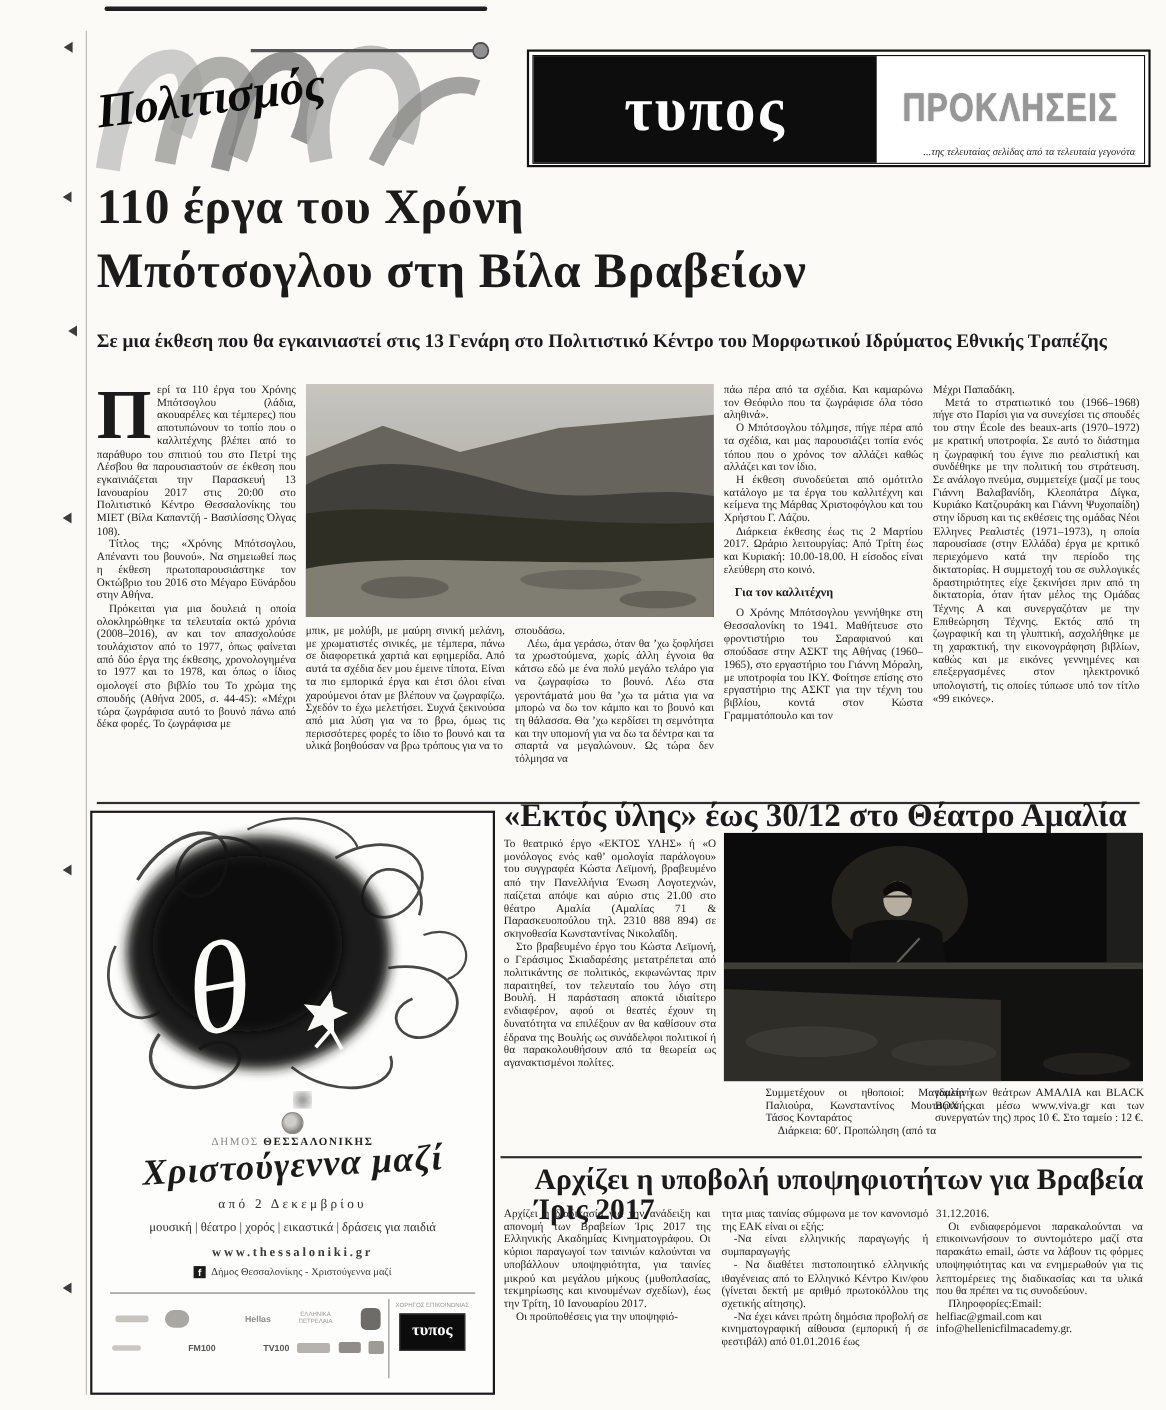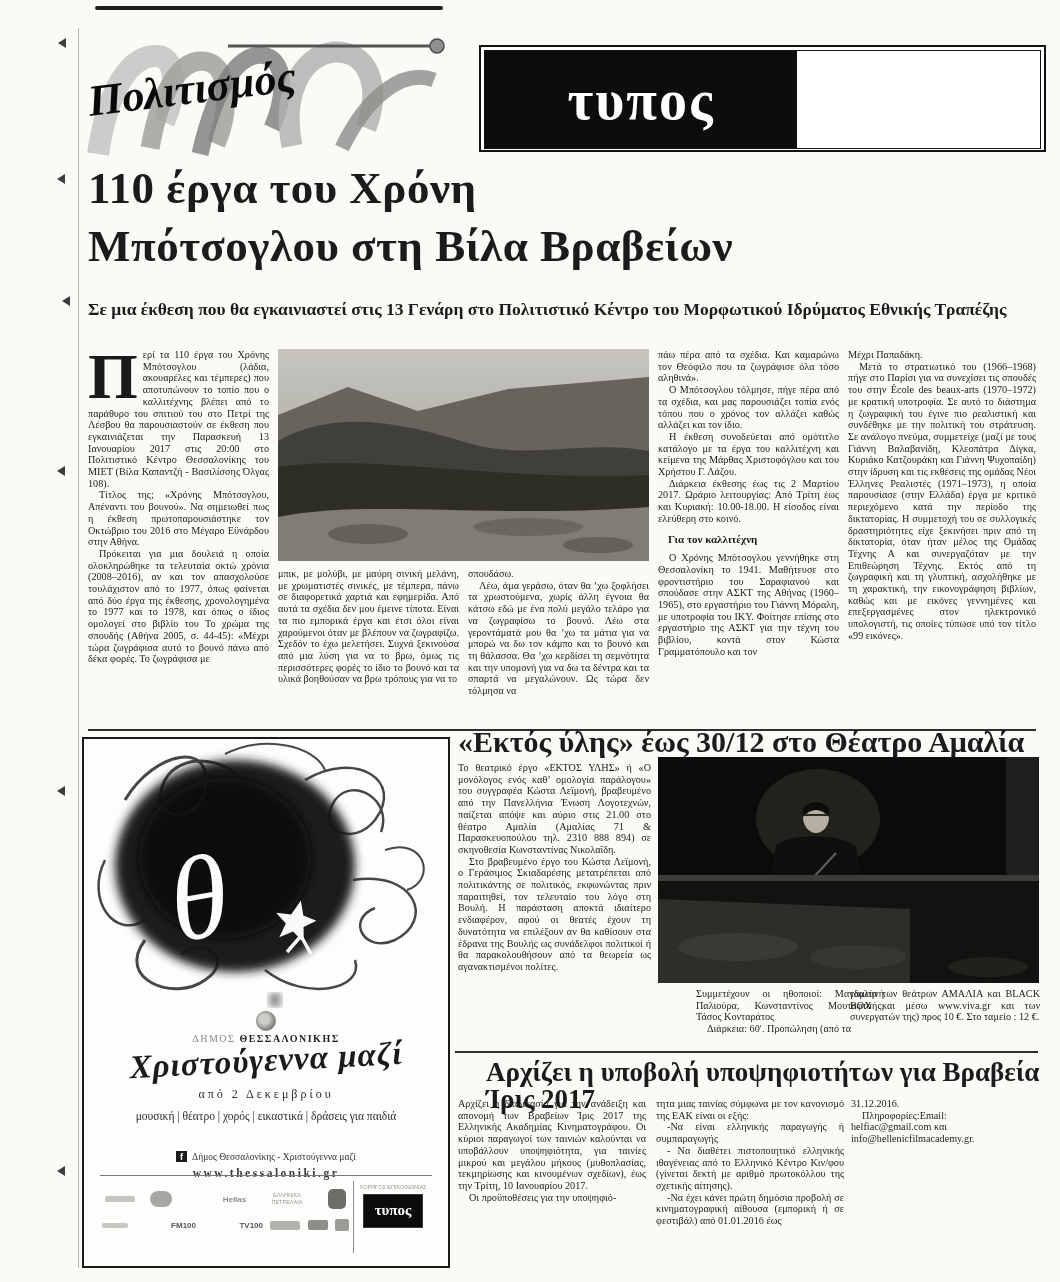--- a/index.html
+++ b/index.html
@@ -44,21 +44,21 @@
   
   .poster{left:82px;top:737px;width:364px;height:527px;border:2px solid #1a1a1a;background:#fdfdfb;}
   .pcenter{position:absolute;width:100%;text-align:center;}
   .muni-icon{position:absolute;left:50%;top:272px;transform:translateX(-50%);width:18px;height:18px;border-radius:50%;
              background:radial-gradient(circle at 40% 40%, #cfcdc8 30%, #7b7a76 75%);border:1px solid #8d8b86;}
   .muni-txt{top:294px;font-size:10px;letter-spacing:1.5px;color:#8a8a8a;}
   .muni-txt b{color:#1f1f1f;margin-top:32px;}
   .ptitle{top:303px;font-size:33px;font-style:italic;font-weight:600;transform:rotate(-3deg);letter-spacing:1px;}
   .pdate{top:348px;font-size:12px;letter-spacing:3px;color:#2c2c2c;}
   .pcats{top:371px;font-size:11.5px;color:#2c2c2c;}
-  .pweb{top:394px;font-size:11.5px;letter-spacing:2.5px;font-weight:bold;color:#3c3c3c;margin-top:34px;}
+  .pweb{top:394px;font-size:11.5px;letter-spacing:2.5px;font-weight:bold;color:#3c3c3c;}
   .pfb{top:412px;font-size:9.5px;color:#333;display:flex;align-items:center;justify-content:center;gap:5px;}
   .fb-ic{display:inline-flex;width:11px;height:11px;background:#1b1b1b;color:#fff;font-size:9px;font-weight:bold;
          align-items:center;justify-content:center;font-family:"Liberation Sans",sans-serif;}
   .pdivider{position:absolute;top:436px;left:16px;right:16px;border-top:1.5px solid #777;}
   .psponsors{position:absolute;top:442px;left:14px;width:334px;height:72px;display:flex;}
   .sp-left{flex:1;display:flex;flex-direction:column;gap:10px;padding-top:8px;}
   .sp-row{display:flex;align-items:center;justify-content:space-around;}
   .sp-name{font-family:"Liberation Sans",sans-serif;font-size:8px;color:#8d8d8a;font-weight:bold;margin-left:36px;}
   .sp-tiny{font-family:"Liberation Sans",sans-serif;font-size:5.5px;color:#9a9894;text-align:center;line-height:1.2;}
   .blob{background:#b5b3ae;border-radius:2px;}
@@ -88,20 +88,24 @@
     <path d="M262,122 C286,72 322,42 354,54" stroke="#8c8c8a" stroke-width="15" fill="none" opacity="0.8"></path>
     <line x1="148" y1="20" x2="350" y2="20" stroke="#555" stroke-width="3"></line>
     <circle cx="357" cy="20" r="7" fill="#909090" stroke="#4a4a4a" stroke-width="1.5"></circle>
     <text x="10" y="90" font-size="44" font-weight="bold" font-style="italic" fill="#0a0a0a" font-family="'Liberation Serif','DejaVu Serif',serif" transform="rotate(-7 10 90)">Πολιτισμός</text>
   </svg>
 
   <div class="abs masthead-box">
     <div class="masthead-in">
       <div class="typos-block">
         <span>τυπος</span>
+      </div>
+      <div class="prok-block">
+        <div class="prok-title">ΠΡΟΚΛΗΣΕΙΣ</div>
+        <div class="prok-tag">...της τελευταίας σελίδας από τα τελευταία γεγονότα</div>
       </div>
     </div>
   </div>
 
   <div class="abs hl1">110 έργα του Χρόνη</div>
   <div class="abs hl2">Μπότσογλου στη Βίλα Βραβείων</div>
   <div class="abs subhl">Σε μια έκθεση που θα εγκαινιαστεί στις 13 Γενάρη στο Πολιτιστικό Κέντρο του Μορφωτικού Ιδρύματος Εθνικής Τραπέζης</div>
 
   <svg class="abs photo1" viewBox="0 0 371 212" preserveAspectRatio="none">
     <defs>
@@ -189,20 +193,21 @@
     <p class="bp">Οι προϋποθέσεις για την υποψηφιό-</p>
   </div>
   <div class="abs a3col bodytext" style="left:656px;">
     <p class="bp ni">τητα μιας ταινίας σύμφωνα με τον κανονισμό της ΕΑΚ είναι οι εξής:</p>
     <p class="bp">-Να είναι ελληνικής παραγωγής ή συμπαραγωγής</p>
     <p class="bp">- Να διαθέτει πιστοποιητικό ελληνικής ιθαγένειας από το Ελληνικό Κέντρο Κιν/φου (γίνεται δεκτή με αριθμό πρωτοκόλλου της σχετικής αίτησης).</p>
     <p class="bp">-Να έχει κάνει πρώτη δημόσια προβολή σε κινηματογραφική αίθουσα (εμπορική ή σε φεστιβάλ) από 01.01.2016 έως</p>
   </div>
   <div class="abs a3col bodytext" style="left:851px;">
     <p class="bp ni">31.12.2016.</p>
+    <p class="bp">Οι ενδιαφερόμενοι παρακαλούνται να επικοινωνήσουν το συντομότερο μαζί στα παρακάτω email, ώστε να λάβουν τις φόρμες υποψηφιότητας και να ενημερωθούν για τις λεπτομέρειες της διαδικασίας και τα υλικά που θα πρέπει να τις συνοδεύουν.</p>
     <p class="bp">Πληροφορίες:Email:</p>
     <p class="bp ni">helfiac@gmail.com και</p>
     <p class="bp ni">info@hellenicfilmacademy.gr.</p>
   </div>
 
   <div class="abs poster">
     <svg style="position:absolute;left:1px;top:1px;" width="358" height="268" viewBox="0 0 358 268">
       <defs>
           <filter id="blur1" x="-30%" y="-30%" width="160%" height="160%">
             <feGaussianBlur stdDeviation="5"></feGaussianBlur>

